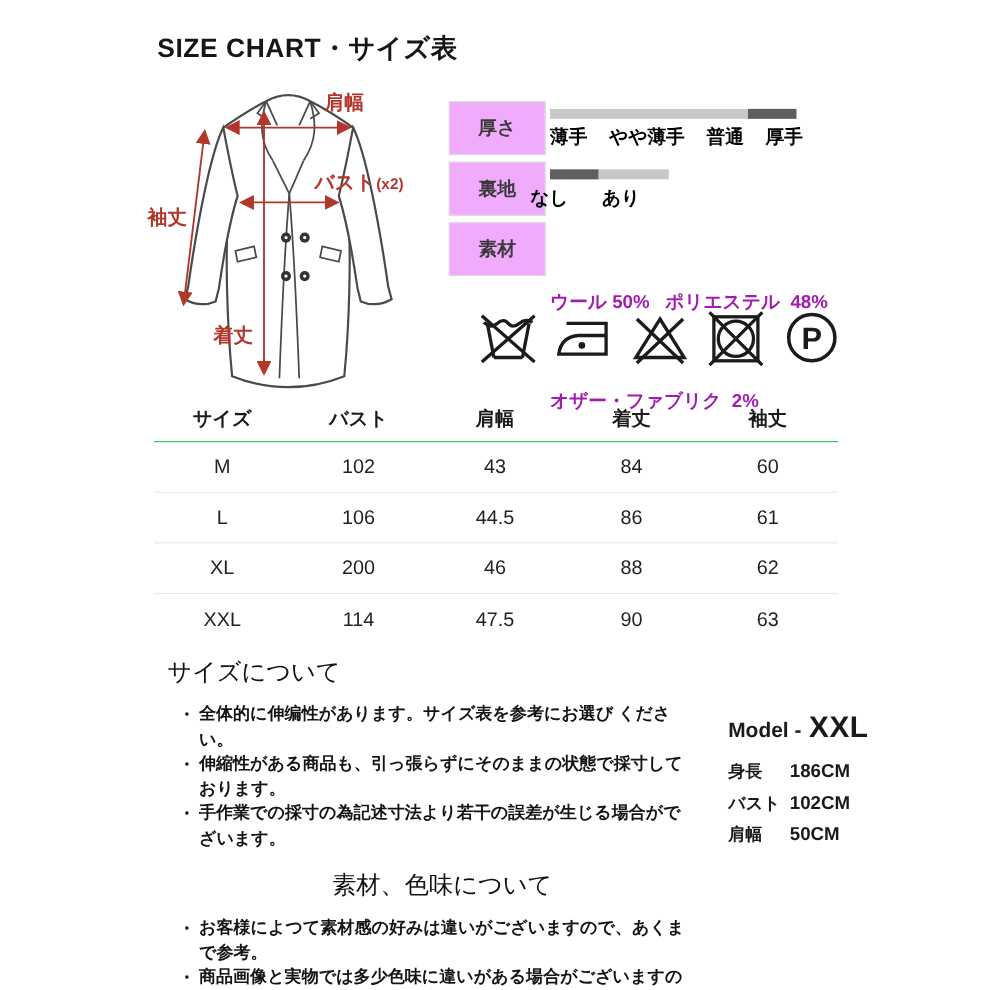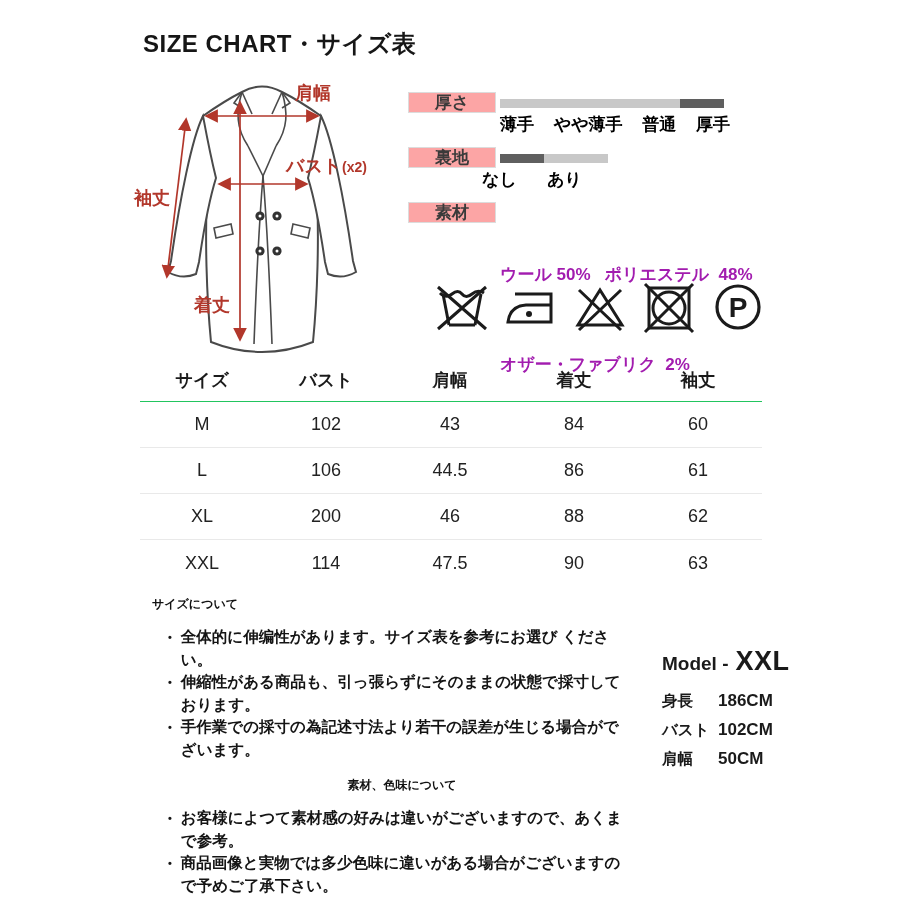--- a/index.html
+++ b/index.html
@@ -11,22 +11,22 @@
   .page-title {
     position:absolute; left:143px; top:28px;
     font-size:24px; font-weight:bold; letter-spacing:.5px; color:#161616;
   }
   
   .coat-wrap { position:absolute; left:130px; top:76px; width:280px; height:290px; }
   
   .specs { position:absolute; left:408px; top:92px; width:340px; height:170px; }
   .spec-row { position:absolute; left:0; }
   .spec-label {
-    position:absolute; left:0; top:0; width:88px; height:21px;
-    background:#fca5a5; border:1px solid #dcdcdc;
+    position:absolute; left:0; top:0; width:88px; height:49px;
+    background:#f0abfc; border:1px solid #dcdcdc;
     display:flex; align-items:center; justify-content:center;
     font-size:17px; font-weight:bold; color:#3a3a3a;
   }
   .bar { position:relative; background:#c8c8c8; height:9px; }
   .bar .seg-dark { position:absolute; top:0; height:9px; background:#5f5f5f; }
   .scale-labels { display:flex; justify-content:space-between; font-size:17px; font-weight:bold; color:#000000; margin-top:5px; }
   .row-thickness { top:0; }
   .row-thickness .bar { position:absolute; left:92px; top:7px; width:224px; }
   .row-thickness .scale-labels { position:absolute; left:92px; top:16px; width:230px; }
   .row-lining { top:55px; }
@@ -39,21 +39,21 @@
   .care-icon { width:58px; height:62px; display:block; }
   
   .size-table { position:absolute; left:140px; top:358px; width:622px; }
   .t-row { display:grid; grid-template-columns:repeat(5,124px); align-items:center; height:46px; }
   .t-row.head { height:44px; font-weight:bold; font-size:17.5px; border-bottom:1px solid #22c55e; }
   .t-row.body { font-size:18px; color:#222; border-bottom:1px solid #e9e9e9; }
   .t-row.body.last { border-bottom:none; }
   .t-cell { text-align:center; }
   
   .notes { position:absolute; left:152px; top:596px; width:500px; }
-  .note-heading { font-size:12px; font-weight:bold; color:#111; }
+  .note-heading { font-size:22px; font-weight:normal; color:#111; }
   .bullets { margin:13px 0 0 16px; width:462px; }
   .bullet-item { display:flex; gap:9px; font-size:15.5px; font-weight:bold; line-height:22.5px; color:#141414; }
   .bullet-mark { flex:0 0 auto; font-size:11px; line-height:22.5px; }
   .note-heading.second { margin-top:16px;text-align:center; }
   
   .model { position:absolute; left:662px; top:646px; width:170px; }
   .model-title { display:flex; align-items:baseline; gap:7px; }
   .model-prefix { font-size:19px; font-weight:bold; }
   .model-size { font-size:27px; font-weight:bold; letter-spacing:.5px; }
   .model-rows { margin-top:14px; }

